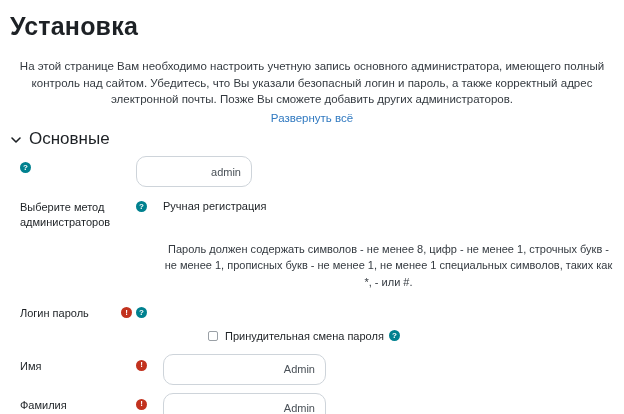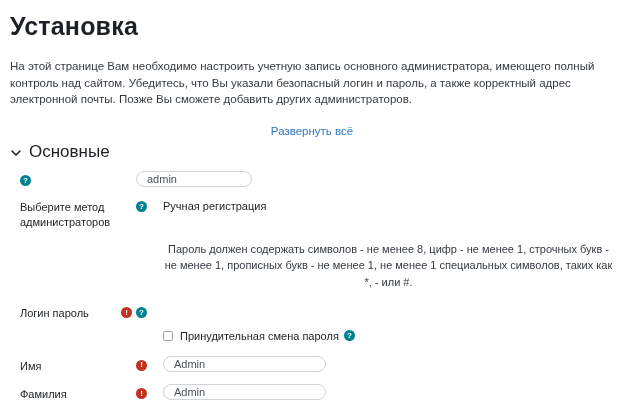--- a/index.html
+++ b/index.html
@@ -14,21 +14,21 @@
     font-size: 25px;
     font-weight: bold;
     letter-spacing: 0.2px;
     margin-top: 2px;
     margin-bottom: 17px;
   }
   .intro {
     font-size: 11.5px;
     line-height: 1.45;
     color: #343a40;
-    margin-bottom: 13px;
+    text-align: center;
   }
   .expand-row {
     text-align: center;
     margin-bottom: 3px;
   }
   .expand-link {
     font-size: 11.5px;
     color: #3079c0;
     text-decoration: none;
     cursor: pointer;
@@ -74,29 +74,30 @@
     align-items: center;
     justify-content: center;
     line-height: 1;
     cursor: pointer;
     flex: 0 0 auto;
   }
   .badge.help { background: #00818f; }
   .badge.req  { background: #c2321e; }
 
   .text-input {
-    height: 16px;
+    height: 31px;
     border: 1px solid #ced4da;
     border-radius: 10px;
     padding: 0 10px;
     font-size: 11px;
     font-family: "Liberation Sans", sans-serif;
     color: #495057;
     background: #fff;
     outline: none;
+    text-align: right;
   }
   .w-login { width: 116px; }
   .w-name  { width: 163px; }
   .static-value {
     font-size: 11px;
     padding-top: 5px;
   }
   .hint {
     font-size: 11px;
     line-height: 1.5;
@@ -183,21 +184,21 @@
   <div class="f-label">Логин пароль</div>
   <div class="f-icons" style="margin-left:-15px;">
     <span class="badge req">!</span>
     <span class="badge help">?</span>
   </div>
 </div>
 
 <div class="form-row" style="margin-bottom:12px;">
   <div></div>
     <div></div>
-  <div class="check-row" style="margin-bottom:0;">
+  <div class="check-row" style="margin-bottom:0;margin-left:45px;">
     <input type="checkbox" class="checkbox" style="">
     <span class="check-label">Принудительная смена пароля</span>
     <span class="badge help">?</span>
   </div>
 </div>
 
 <div class="form-row">
   <div class="f-label">Имя</div>
   <div class="f-icons">
     <span class="badge req">!</span>

